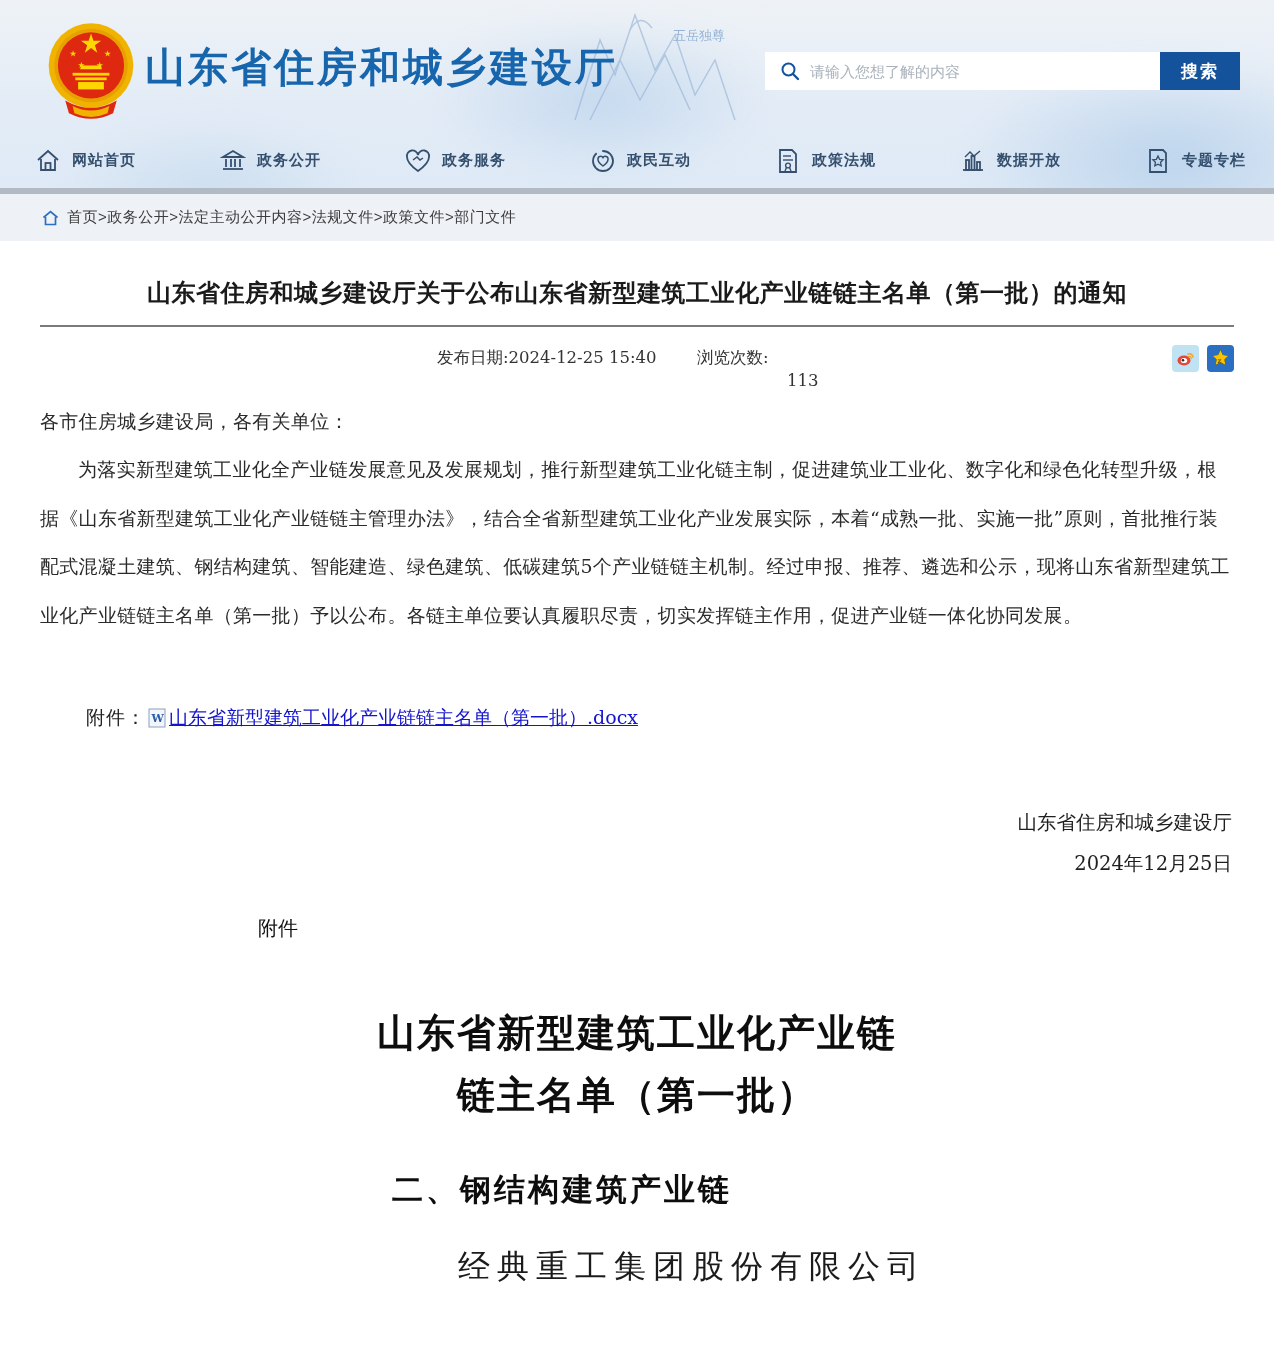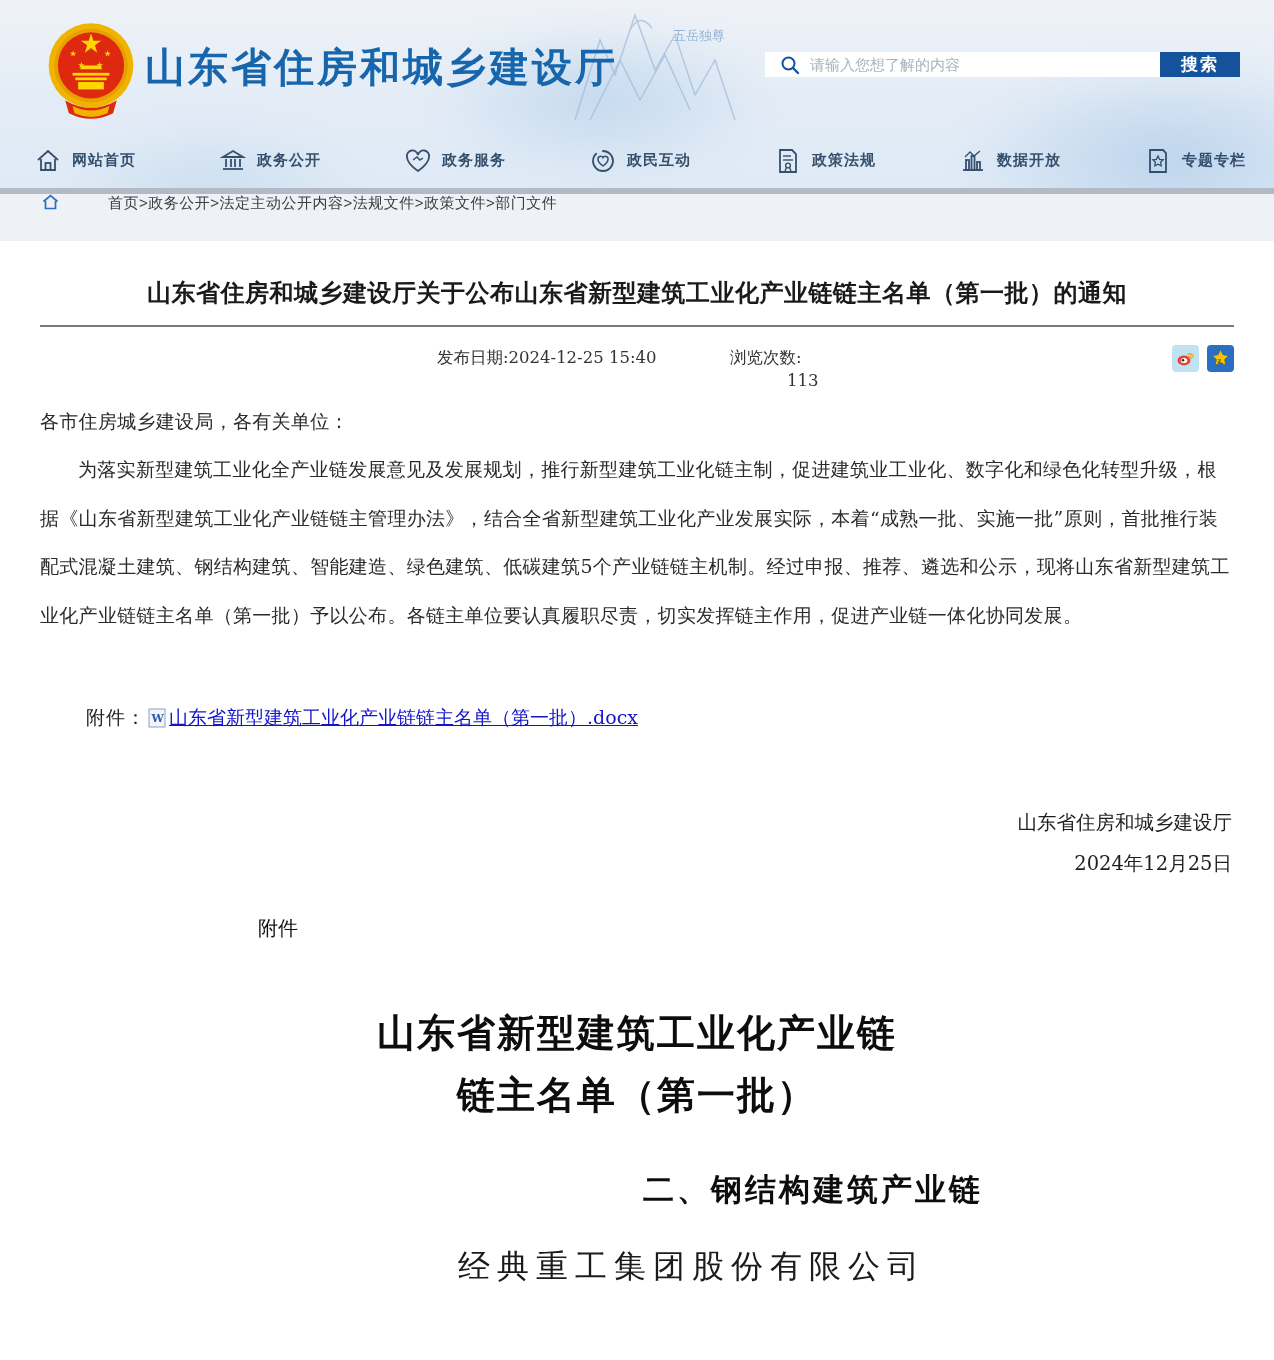--- a/index.html
+++ b/index.html
@@ -13,49 +13,49 @@
   .b2 { width:420px; height:200px; left:960px; top:60px; background:radial-gradient(ellipse at center,#bcd4ec 0%,rgba(188,212,236,0) 70%); }
   .b3 { width:300px; height:140px; left:60px; top:120px; background:radial-gradient(ellipse at center,#ccdeef 0%,rgba(204,222,239,0) 70%); }
   .mountain-art { position:absolute; left:545px; top:0; opacity:.85; pointer-events:none; }
 
   .header-top { position:relative; height:133px; display:flex; align-items:center; }
   .emblem { width:92px; height:100px; margin:8px 0 0 45px; flex:0 0 auto; }
   .brand { margin-left:8px; }
   .brand-cn { font-size:40px; font-weight:bold; color:#1766ad; letter-spacing:3px; line-height:1.1; }
   .brand-en { font-size:13.5px; color:#5b6b7c; margin-top:6px; letter-spacing:.2px; }
 
-  .searchbar { position:absolute; left:765px; top:52px; width:475px; height:25px; display:flex; }
+  .searchbar { position:absolute; left:765px; top:52px; width:475px; height:38px; display:flex; }
   .search-field { flex:1; background:#fff; border:1px solid #fff; display:flex; align-items:center; }
   .search-glass { margin:0 10px 0 14px; flex:0 0 auto; }
   .search-input { border:none; outline:none; width:100%; height:100%; font-size:15px; color:#333; background:transparent; }
   .search-input::placeholder { color:#a9b2bc; }
   .search-btn { width:80px; background:#15529c; color:#fff; font-size:17px; font-weight:bold; border:none; letter-spacing:2px; cursor:pointer; }
 
   
   .nav { position:relative; height:55px; display:flex; align-items:center; padding:0 28px 0 35px; justify-content:space-between; }
   .nav-item { display:flex; align-items:center; gap:11px; cursor:pointer; white-space:nowrap; }
   .nav-label { font-size:15px; font-weight:bold; color:#35506e; letter-spacing:1px; }
   .nav-icon { width:26px; height:26px; display:block; }
   .nav-divider { height:6px; background:#b2bac5; }
 
   
-  .breadcrumb { height:47px; background:#eef1f5; display:flex; padding-left:42px;gap:41px; }
+  .breadcrumb { height:47px; background:#eef1f5; display:flex; align-items:center; padding-left:42px; }
   .crumb-home { margin-right:8px; }
   .crumb-path { font-size:15px; color:#3c3c3c; letter-spacing:.5px; }
 
   
   .article { padding:0 40px; font-family:"DejaVu Serif","Liberation Serif",serif; }
   .art-title { margin-top:36px; text-align:center; font-size:24px; font-weight:bold; color:#1a1a1a;
                font-family:"DejaVu Sans","Liberation Sans",sans-serif; letter-spacing:.5px; }
   .art-docno { margin-top:12px; text-align:center; font-size:17px; color:#222; }
   .art-rule { border:none; border-top:2px solid #7a7a7a; margin-top:16px; }
 
   .meta-row { position:relative; margin-top:20px; height:28px; font-size:16.5px; color:#333; }
   .meta-date { position:absolute; left:397px; }
-  .meta-views-label { position:absolute; left:690px; }
+  .meta-views-label { position:absolute; left:657px; }
   .meta-views-count { position:absolute; left:747px;margin-top:24px; }
   .share-icons { position:absolute; right:0; top:-2px; display:flex; gap:8px; }
   .share-box { width:27px; height:27px; border-radius:4px; display:flex; align-items:center; justify-content:center; cursor:pointer; }
   .weibo-box { background:#bfe3f3; }
   .qzone-box { background:#2a6fc1; }
 
   .body-text { margin-top:22px; font-size:19px; color:#2b2b2b; line-height:2.55; letter-spacing:.3px; }
   .body-text p.indent { text-indent:2em; }
 
   .attach-row { margin-top:66px; padding-left:46px; font-size:19px; color:#222; display:flex; align-items:center; }
@@ -64,21 +64,21 @@
   .attach-link { color:#1414cc; text-decoration:underline; cursor:pointer; }
 
   .signature { margin-top:72px; text-align:right; font-size:19.5px; color:#1f1f1f; line-height:2.1; padding-right:2px; }
 
   .annex-label { margin-top:30px; margin-left:218px; font-size:20px; color:#111;
                  font-family:"DejaVu Sans","Liberation Sans",sans-serif; }
 
   .annex-doc { margin-top:60px; text-align:center; }
   .annex-title { font-size:38px; font-weight:bold; color:#0d0d0d; line-height:1.62; letter-spacing:2px;
                  font-family:"DejaVu Serif","Liberation Serif",serif; }
-  .annex-section { margin-top:44px; margin-left:352px; text-align:center; font-size:31px; font-weight:bold;
+  .annex-section { margin-top:44px; margin-left:352px; text-align:left; font-size:31px; font-weight:bold;
                    color:#0d0d0d; letter-spacing:3px; font-family:"DejaVu Sans","Liberation Sans",sans-serif; }
   .annex-company { margin-top:34px; margin-left:418px; text-align:left; font-size:32px; color:#1b1b1b;
                    letter-spacing:7px; font-family:"DejaVu Serif","Liberation Serif",serif; }
 </style>
 </head>
 <body>
 
 <div class="page">
 
   <div class="header-wrap">

